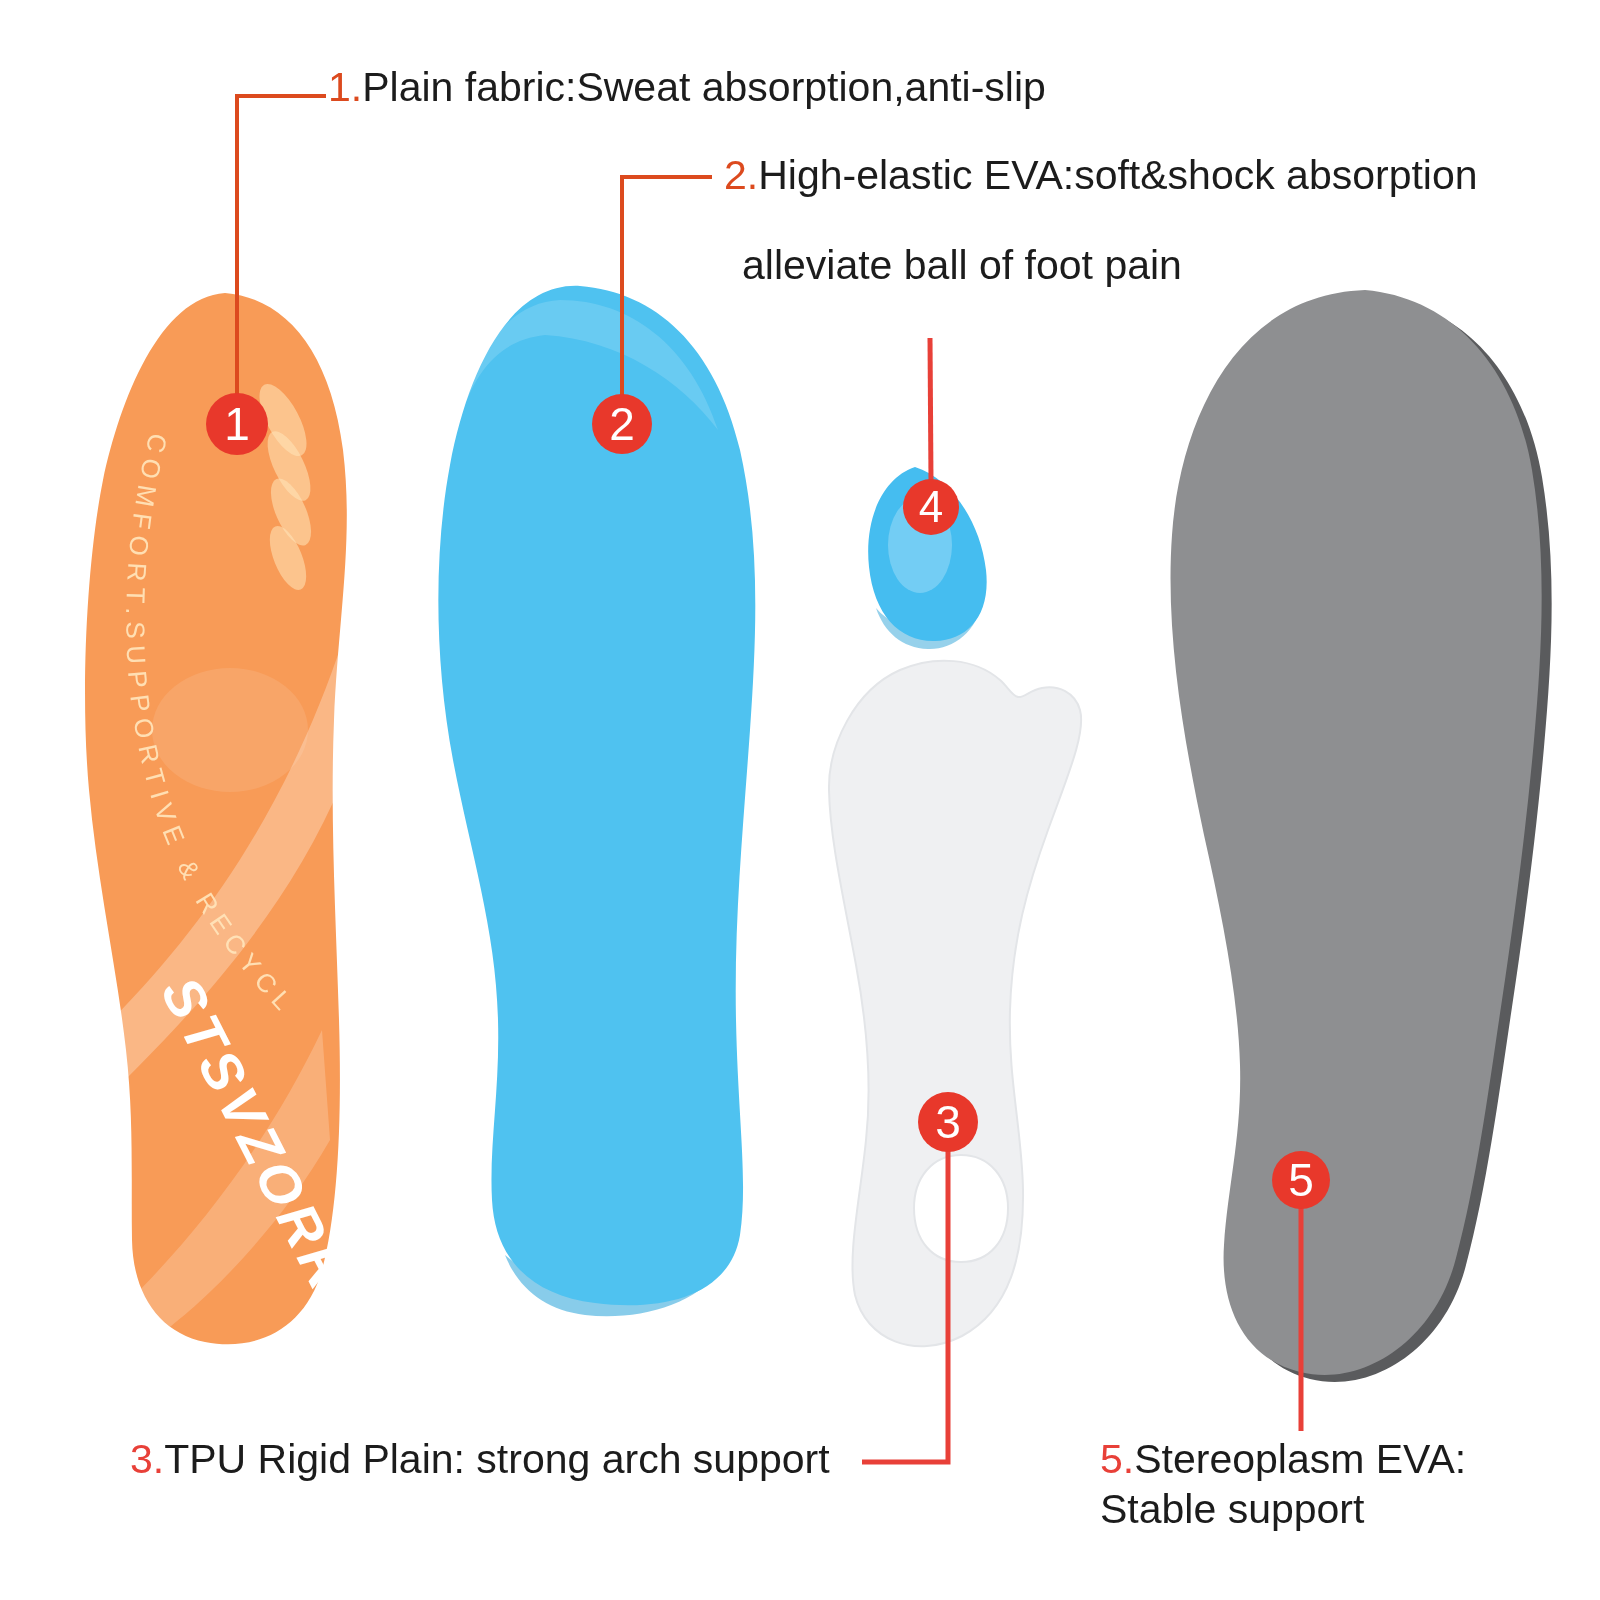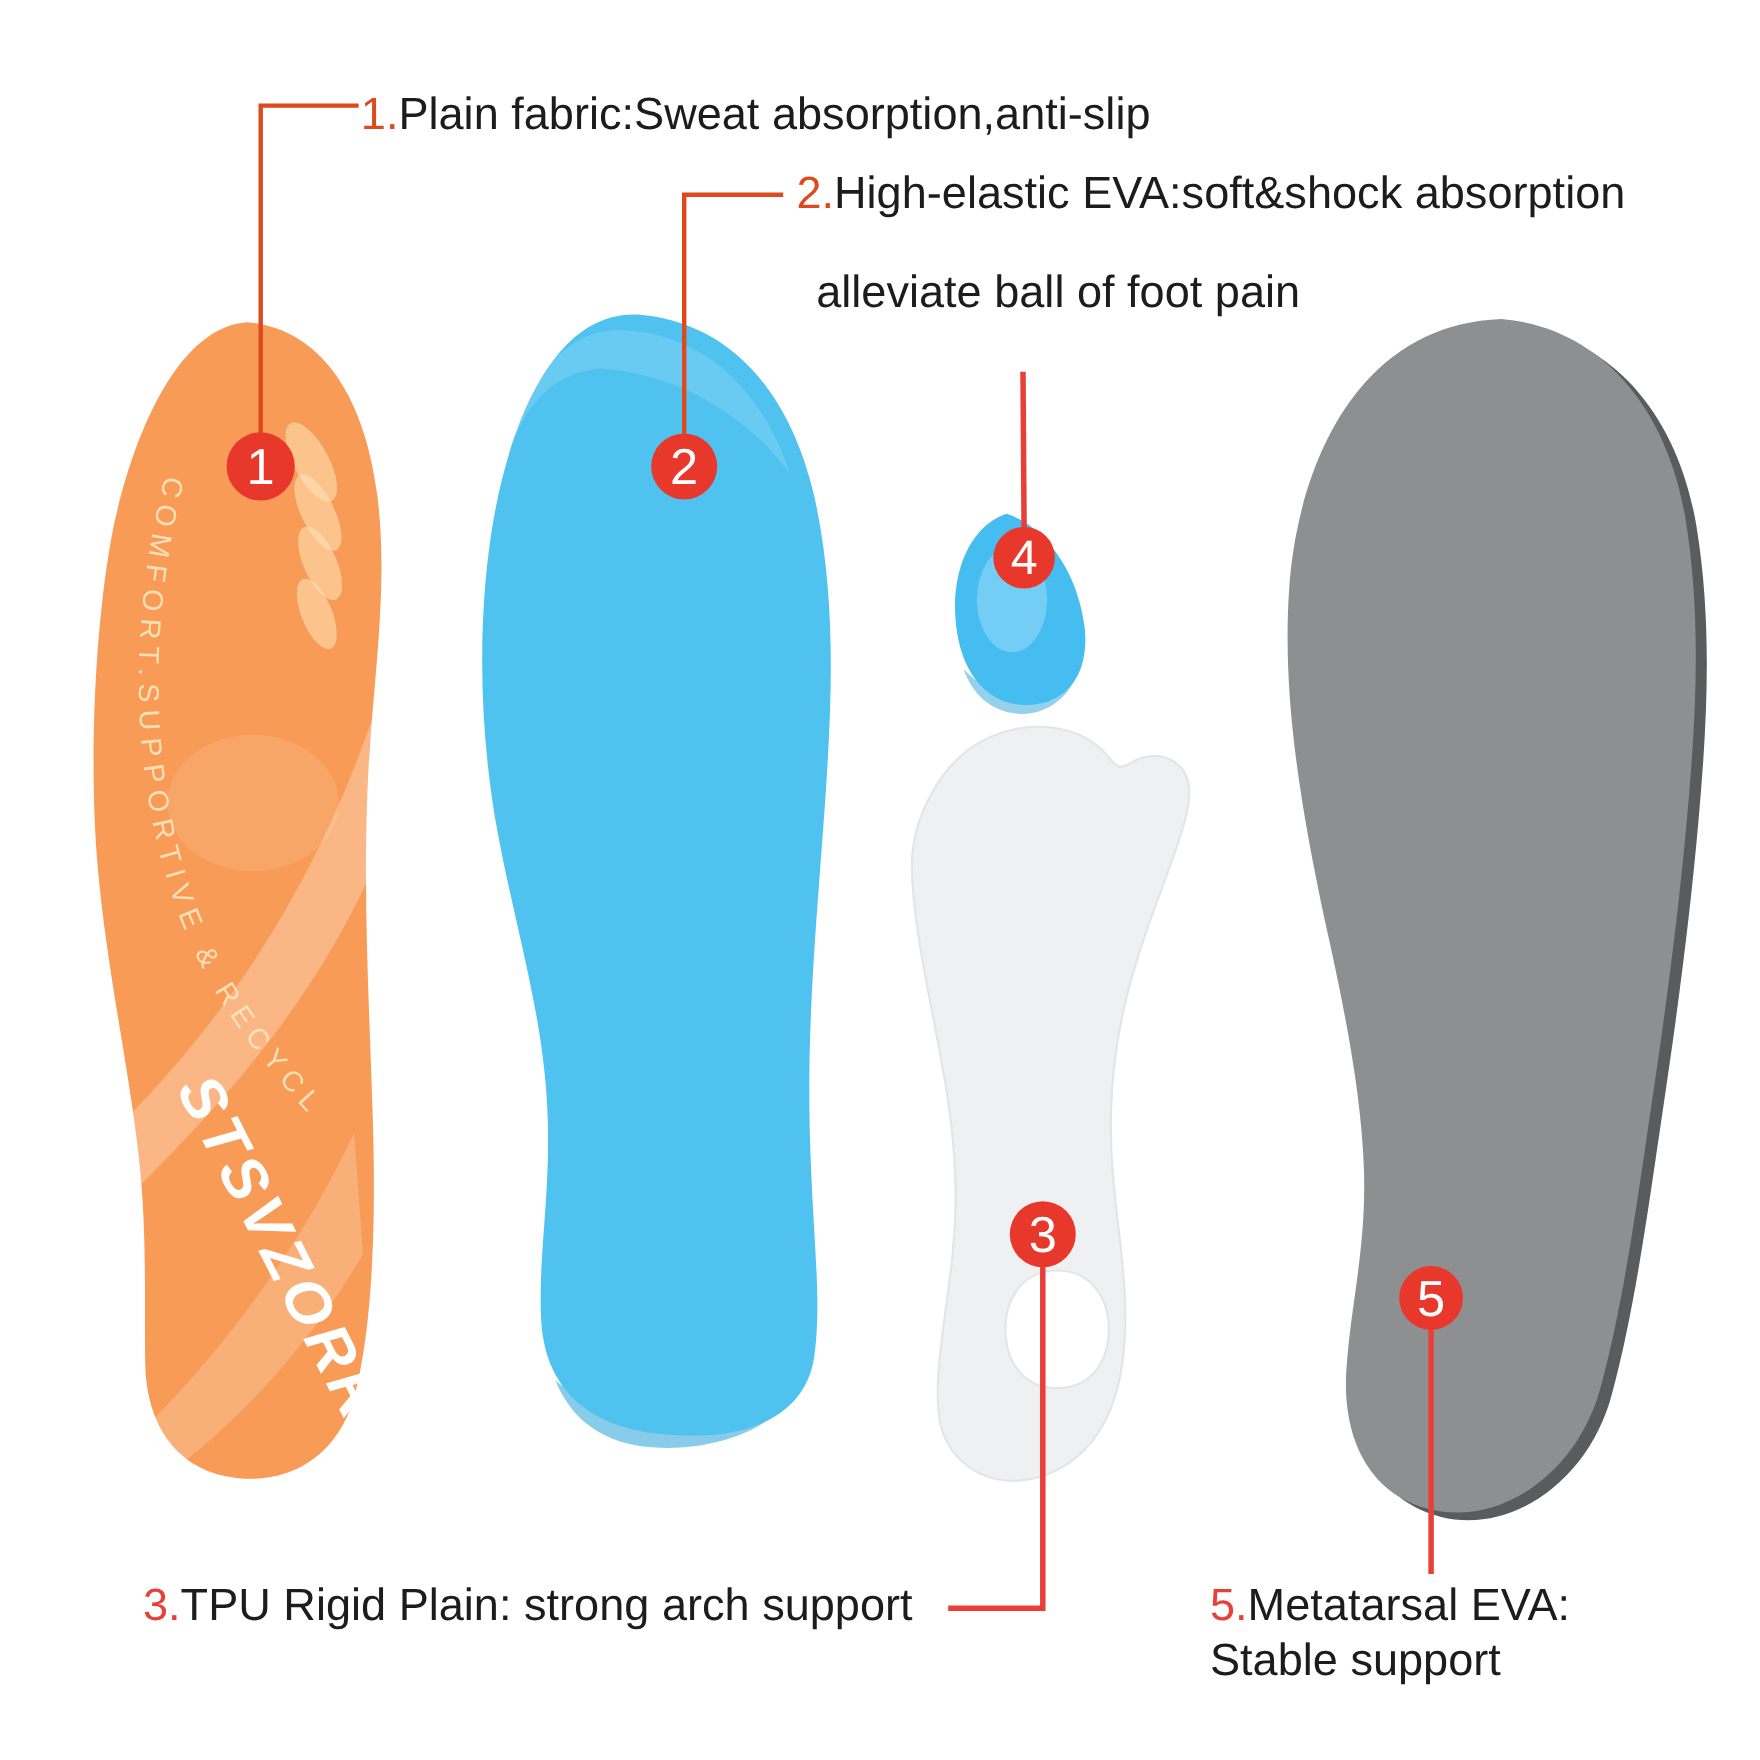--- a/index.html
+++ b/index.html
@@ -153,36 +153,36 @@
     <g font-family="Liberation Sans, sans-serif">
       <circle cx="948" cy="1122" r="30" fill="#e8382b"></circle>
       <text x="948" y="1138" font-size="46" fill="#ffffff" text-anchor="middle">3</text>
     </g>
     <g font-family="Liberation Sans, sans-serif">
       <circle cx="1301" cy="1180" r="29" fill="#e8382b"></circle>
       <text x="1301" y="1196" font-size="46" fill="#ffffff" text-anchor="middle">5</text>
     </g>
   </svg>
 
-  <div class="label" id="label1" style="left:328px;top:80px;">
+  <div class="label" id="label1" style="left:328px;top:64px;">
     <span class="num-warm">1.</span><span>Plain fabric:Sweat absorption,anti-slip</span>
   </div>
 
   <div class="label" id="label2" style="left:724px;top:152px;">
     <span class="num-warm">2.</span><span>High-elastic EVA:soft&amp;shock absorption</span>
   </div>
 
   <div class="label multiline" id="label4" style="left:719px;top:240px;">
     <div class="line2">alleviate ball of foot pain</div>
   </div>
 
   <div class="label" id="label3" style="left:130px;top:1436px;">
     <span class="num-red">3.</span><span>TPU Rigid Plain: strong arch support</span>
   </div>
 
   <div class="label multiline" id="label5" style="left:1100px;top:1434px;">
     <div>
-      <span class="num-red">5.</span><span>Metatarsal EVA:</span>
+      <span class="num-red">5.</span><span>Stereoplasm EVA:</span>
     </div>
     <div class="line2">Stable support</div>
   </div>
 
 </div>
 
 </body></html>

